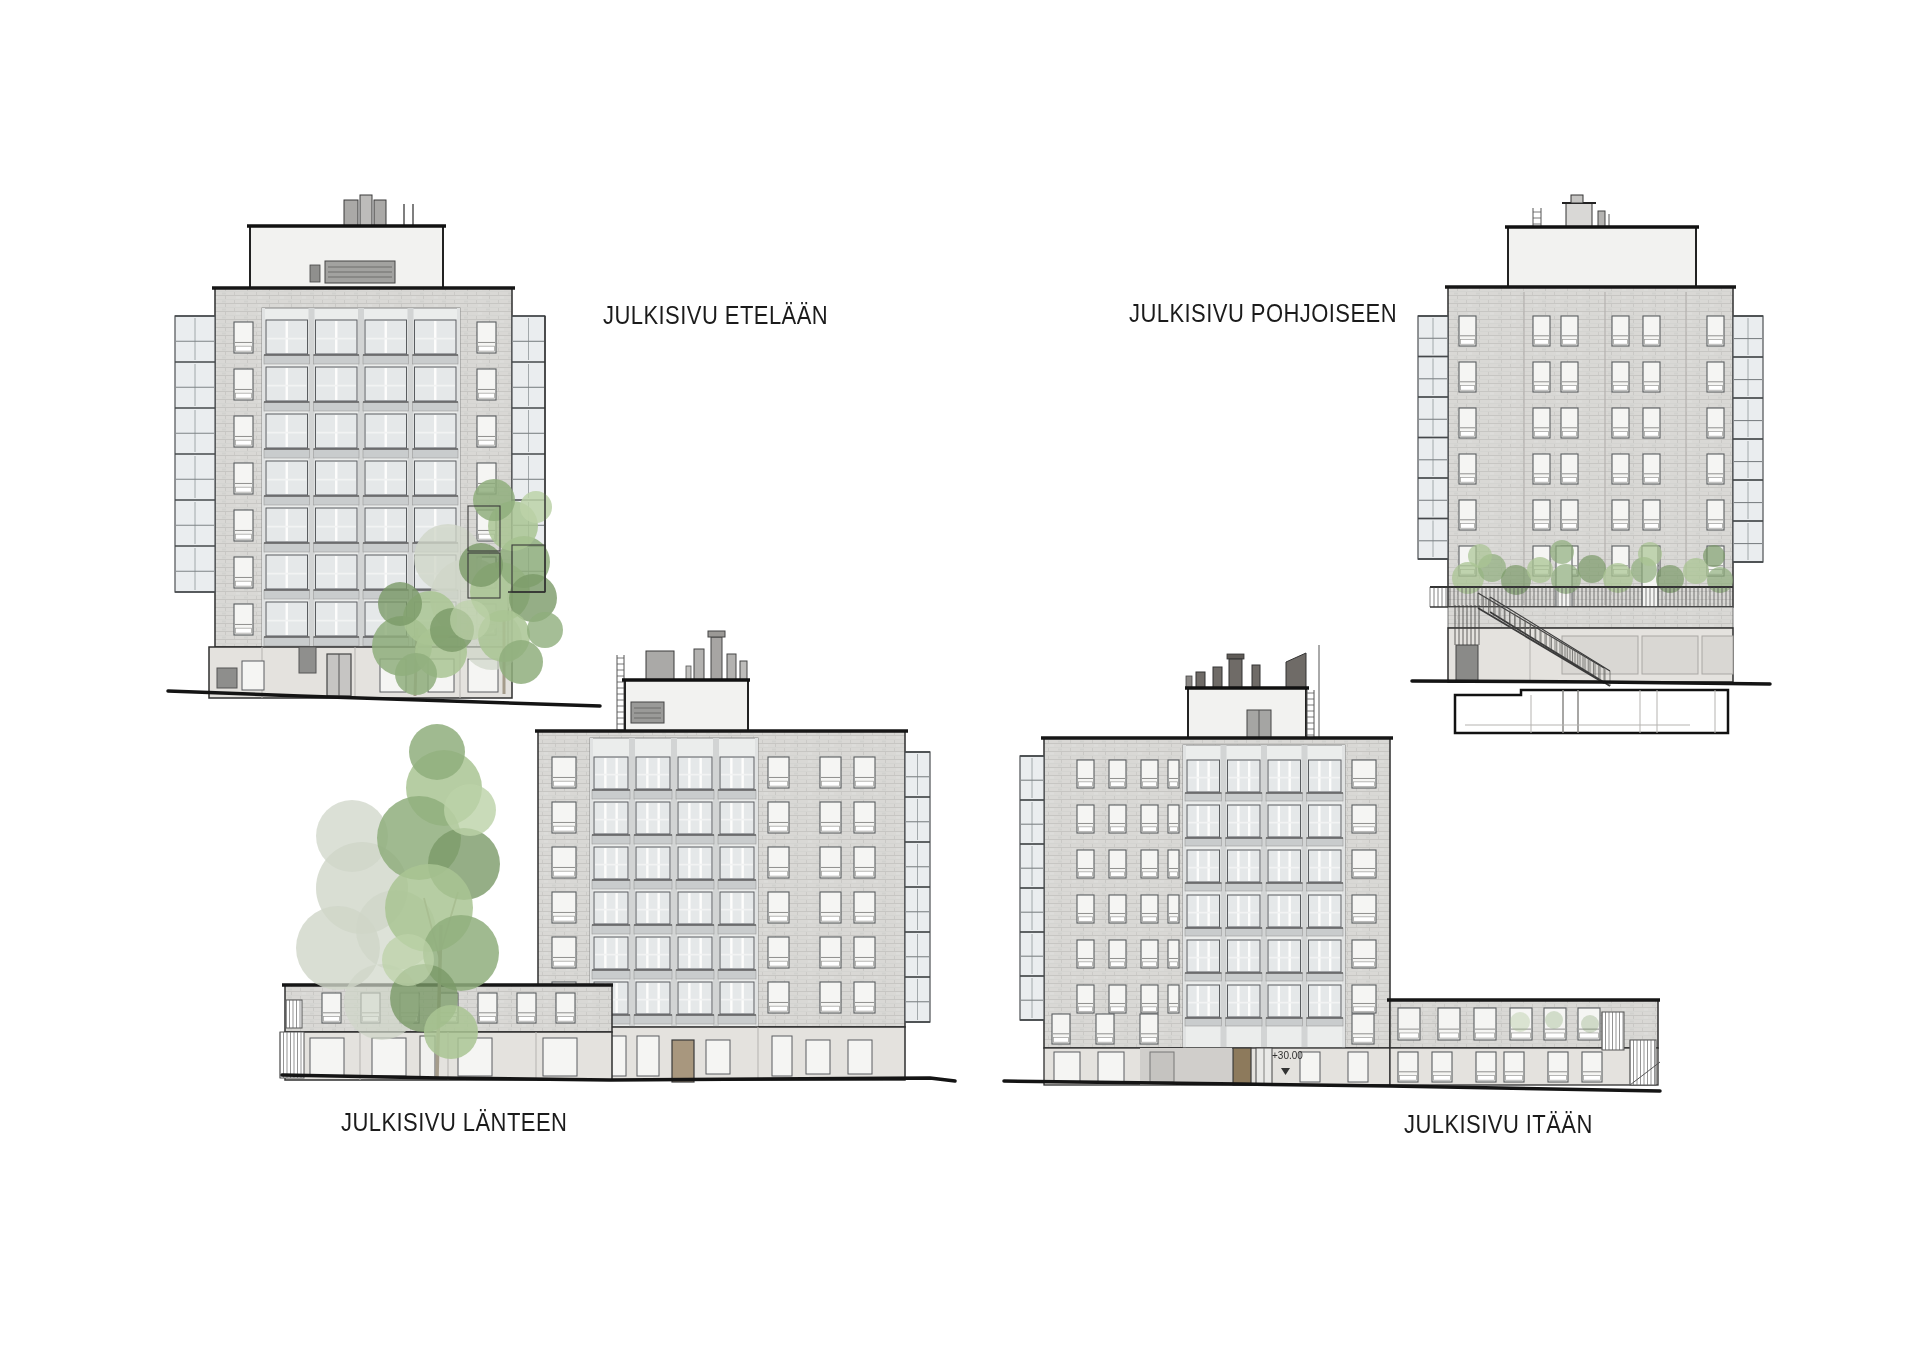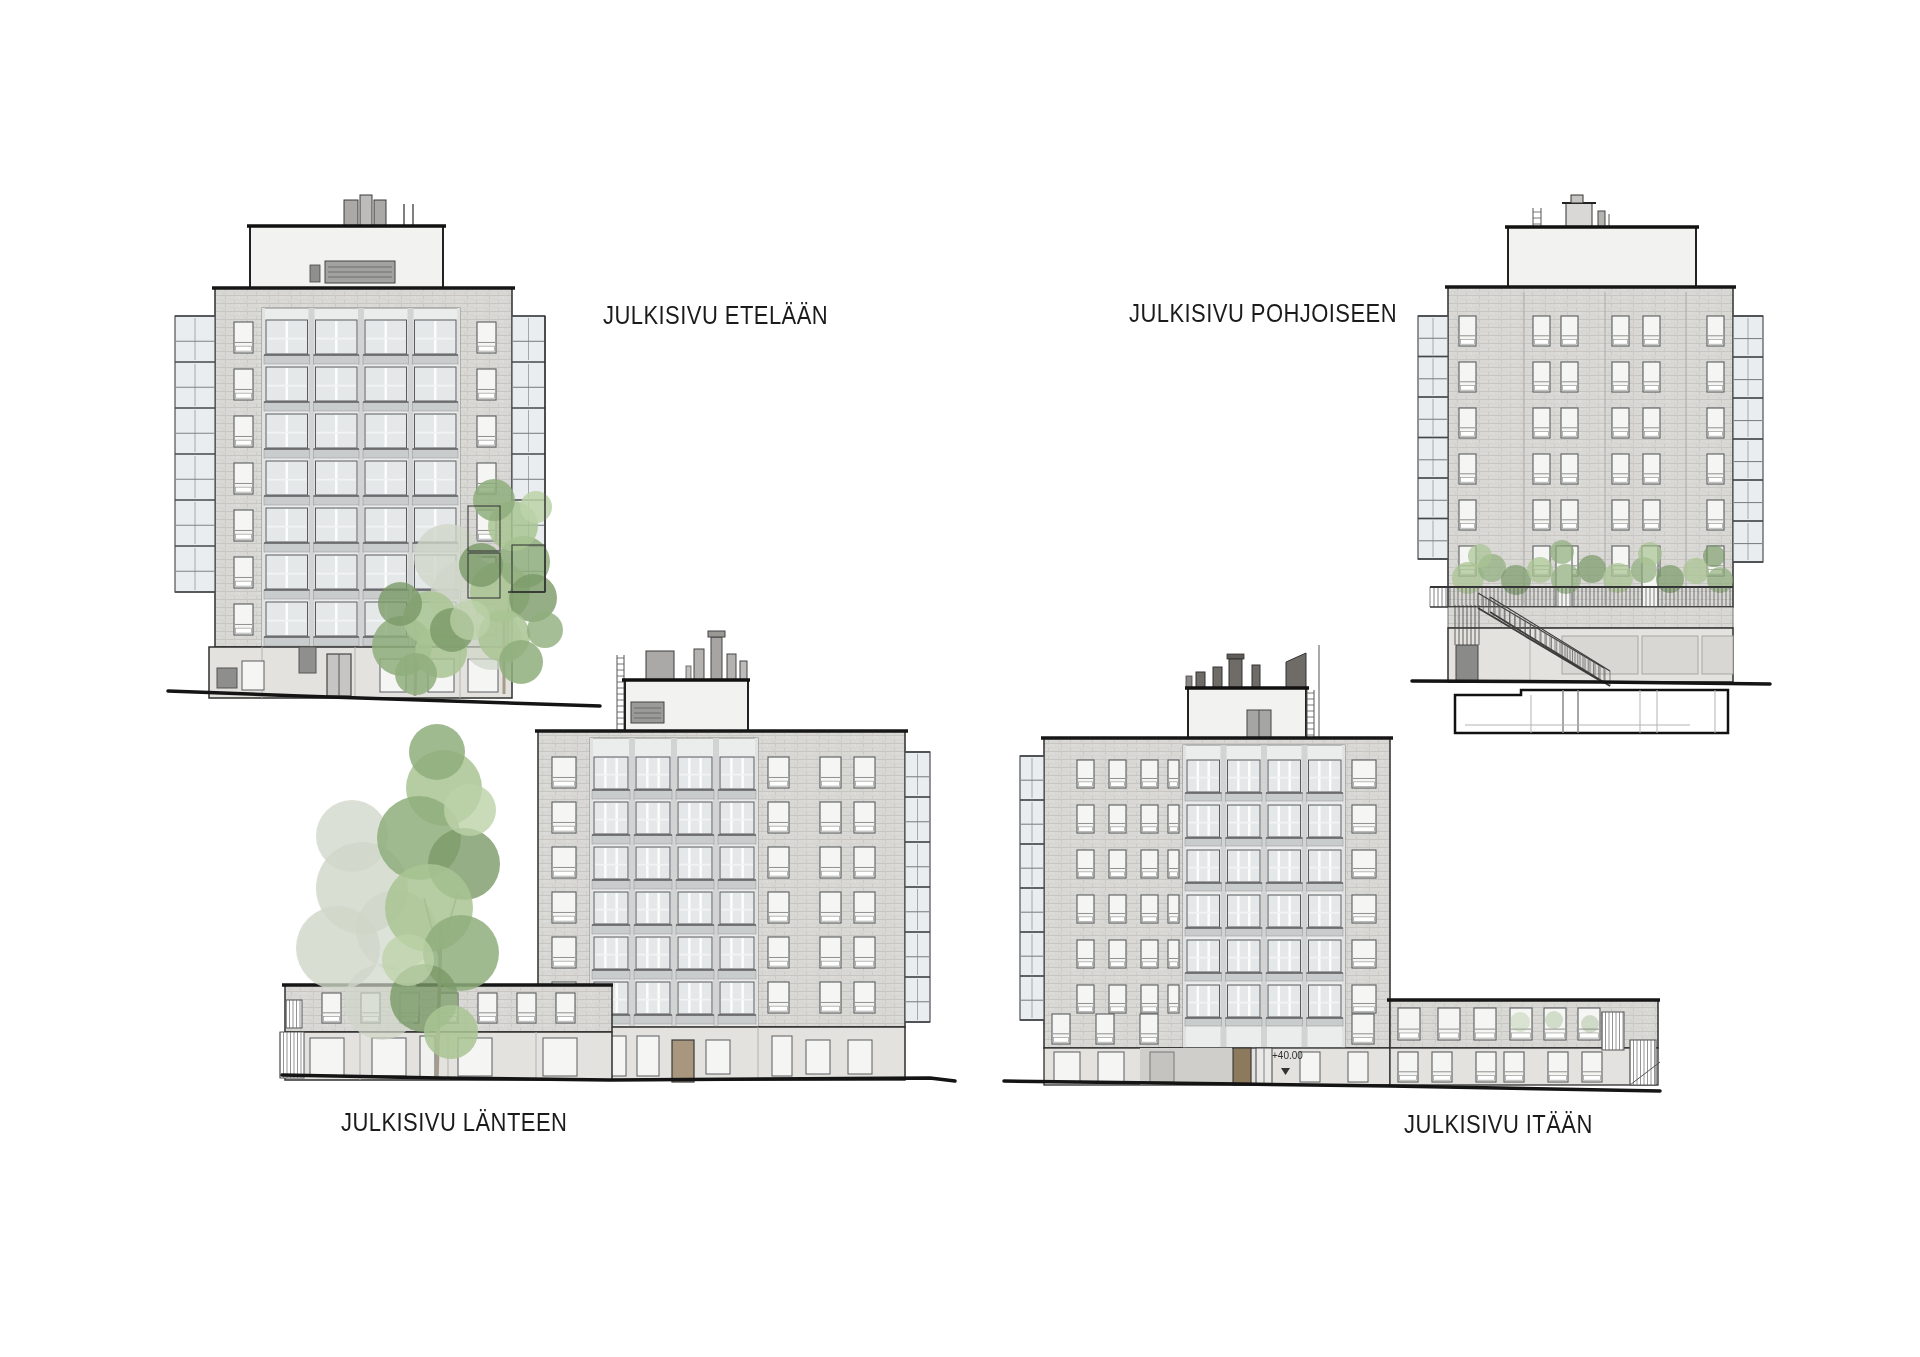--- a/index.html
+++ b/index.html
@@ -1385,14 +1385,14 @@
         <line x1="1630" y1="1085" x2="1660" y2="1062" stroke="#555555" stroke-width="1"></line>
         <polyline points="1004,1081 1240,1084 1390,1086 1660,1091" fill="none" stroke="#141414" stroke-width="3.5" stroke-linecap="round" stroke-linejoin="round"></polyline>
       </g>
     </svg>
 
   <div class="lbl" id="lbl-south">JULKISIVU ETELÄÄN</div>
   <div class="lbl" id="lbl-north">JULKISIVU POHJOISEEN</div>
   <div class="lbl" id="lbl-west">JULKISIVU LÄNTEEN</div>
   <div class="lbl" id="lbl-east">JULKISIVU ITÄÄN</div>
 
-  <div class="ann" id="ann-entry">+40.00</div>
+  <div class="ann" id="ann-entry">+30.00</div>
 </div>
 
 </body></html>

